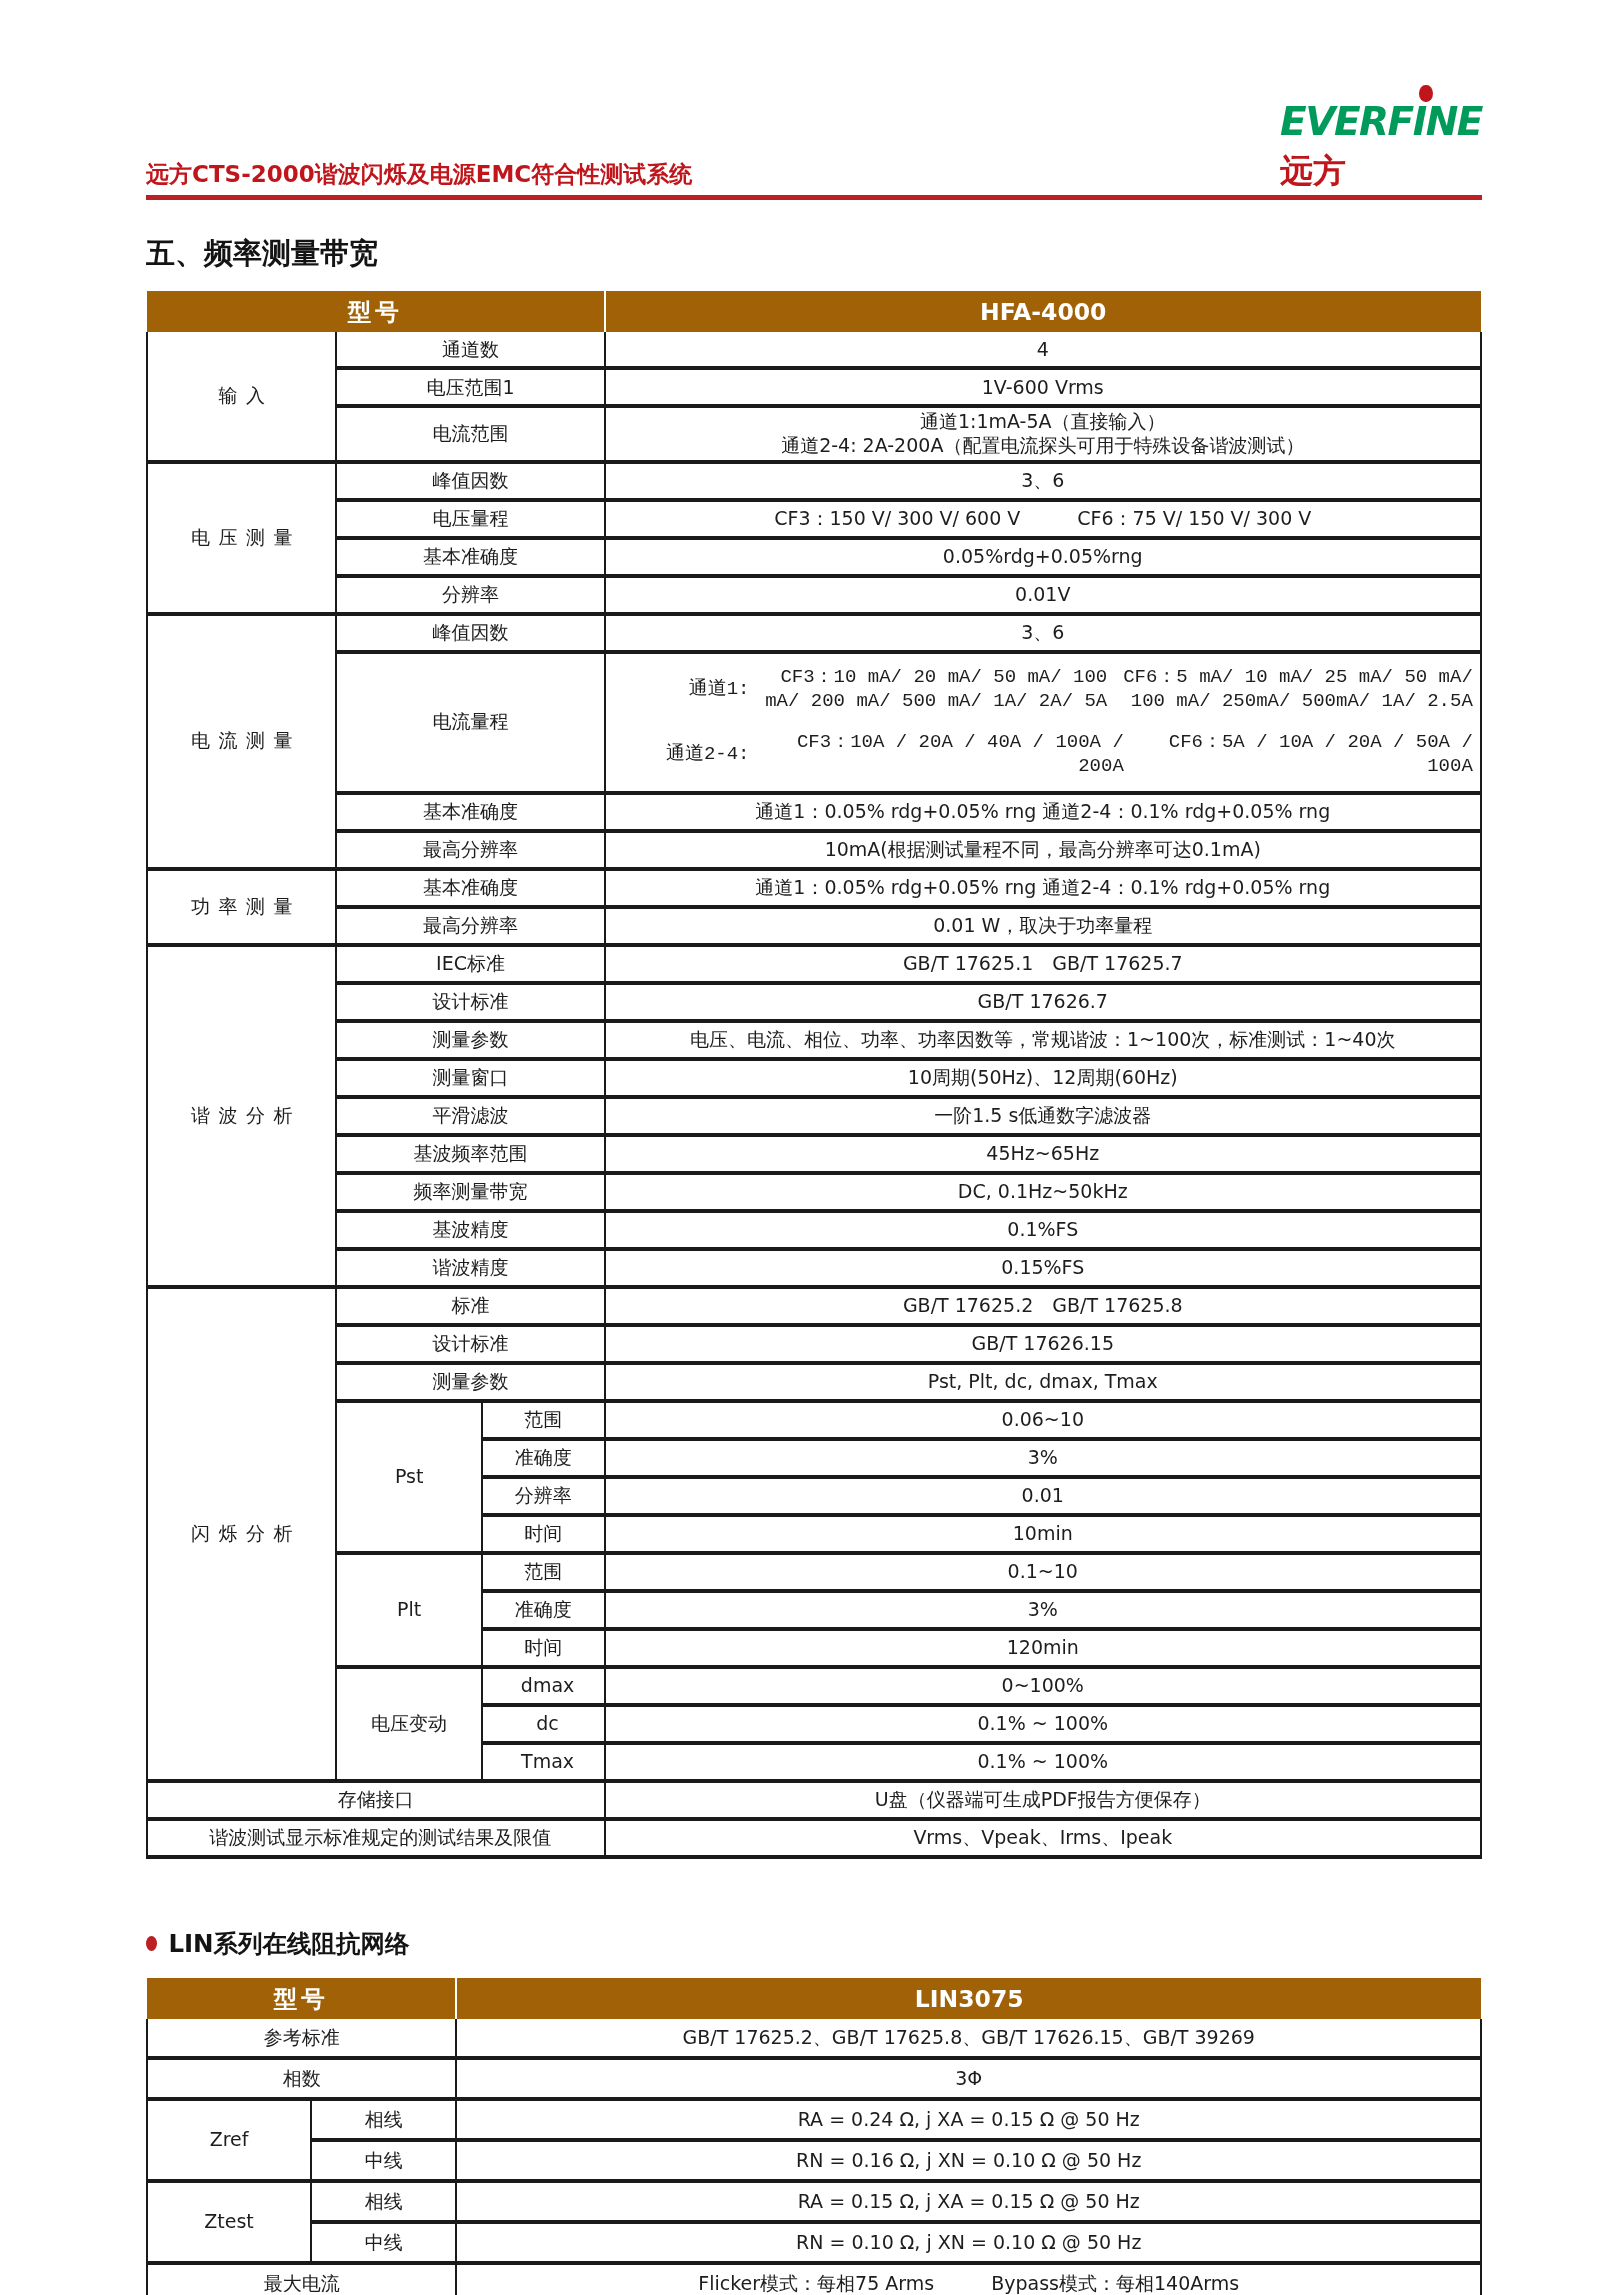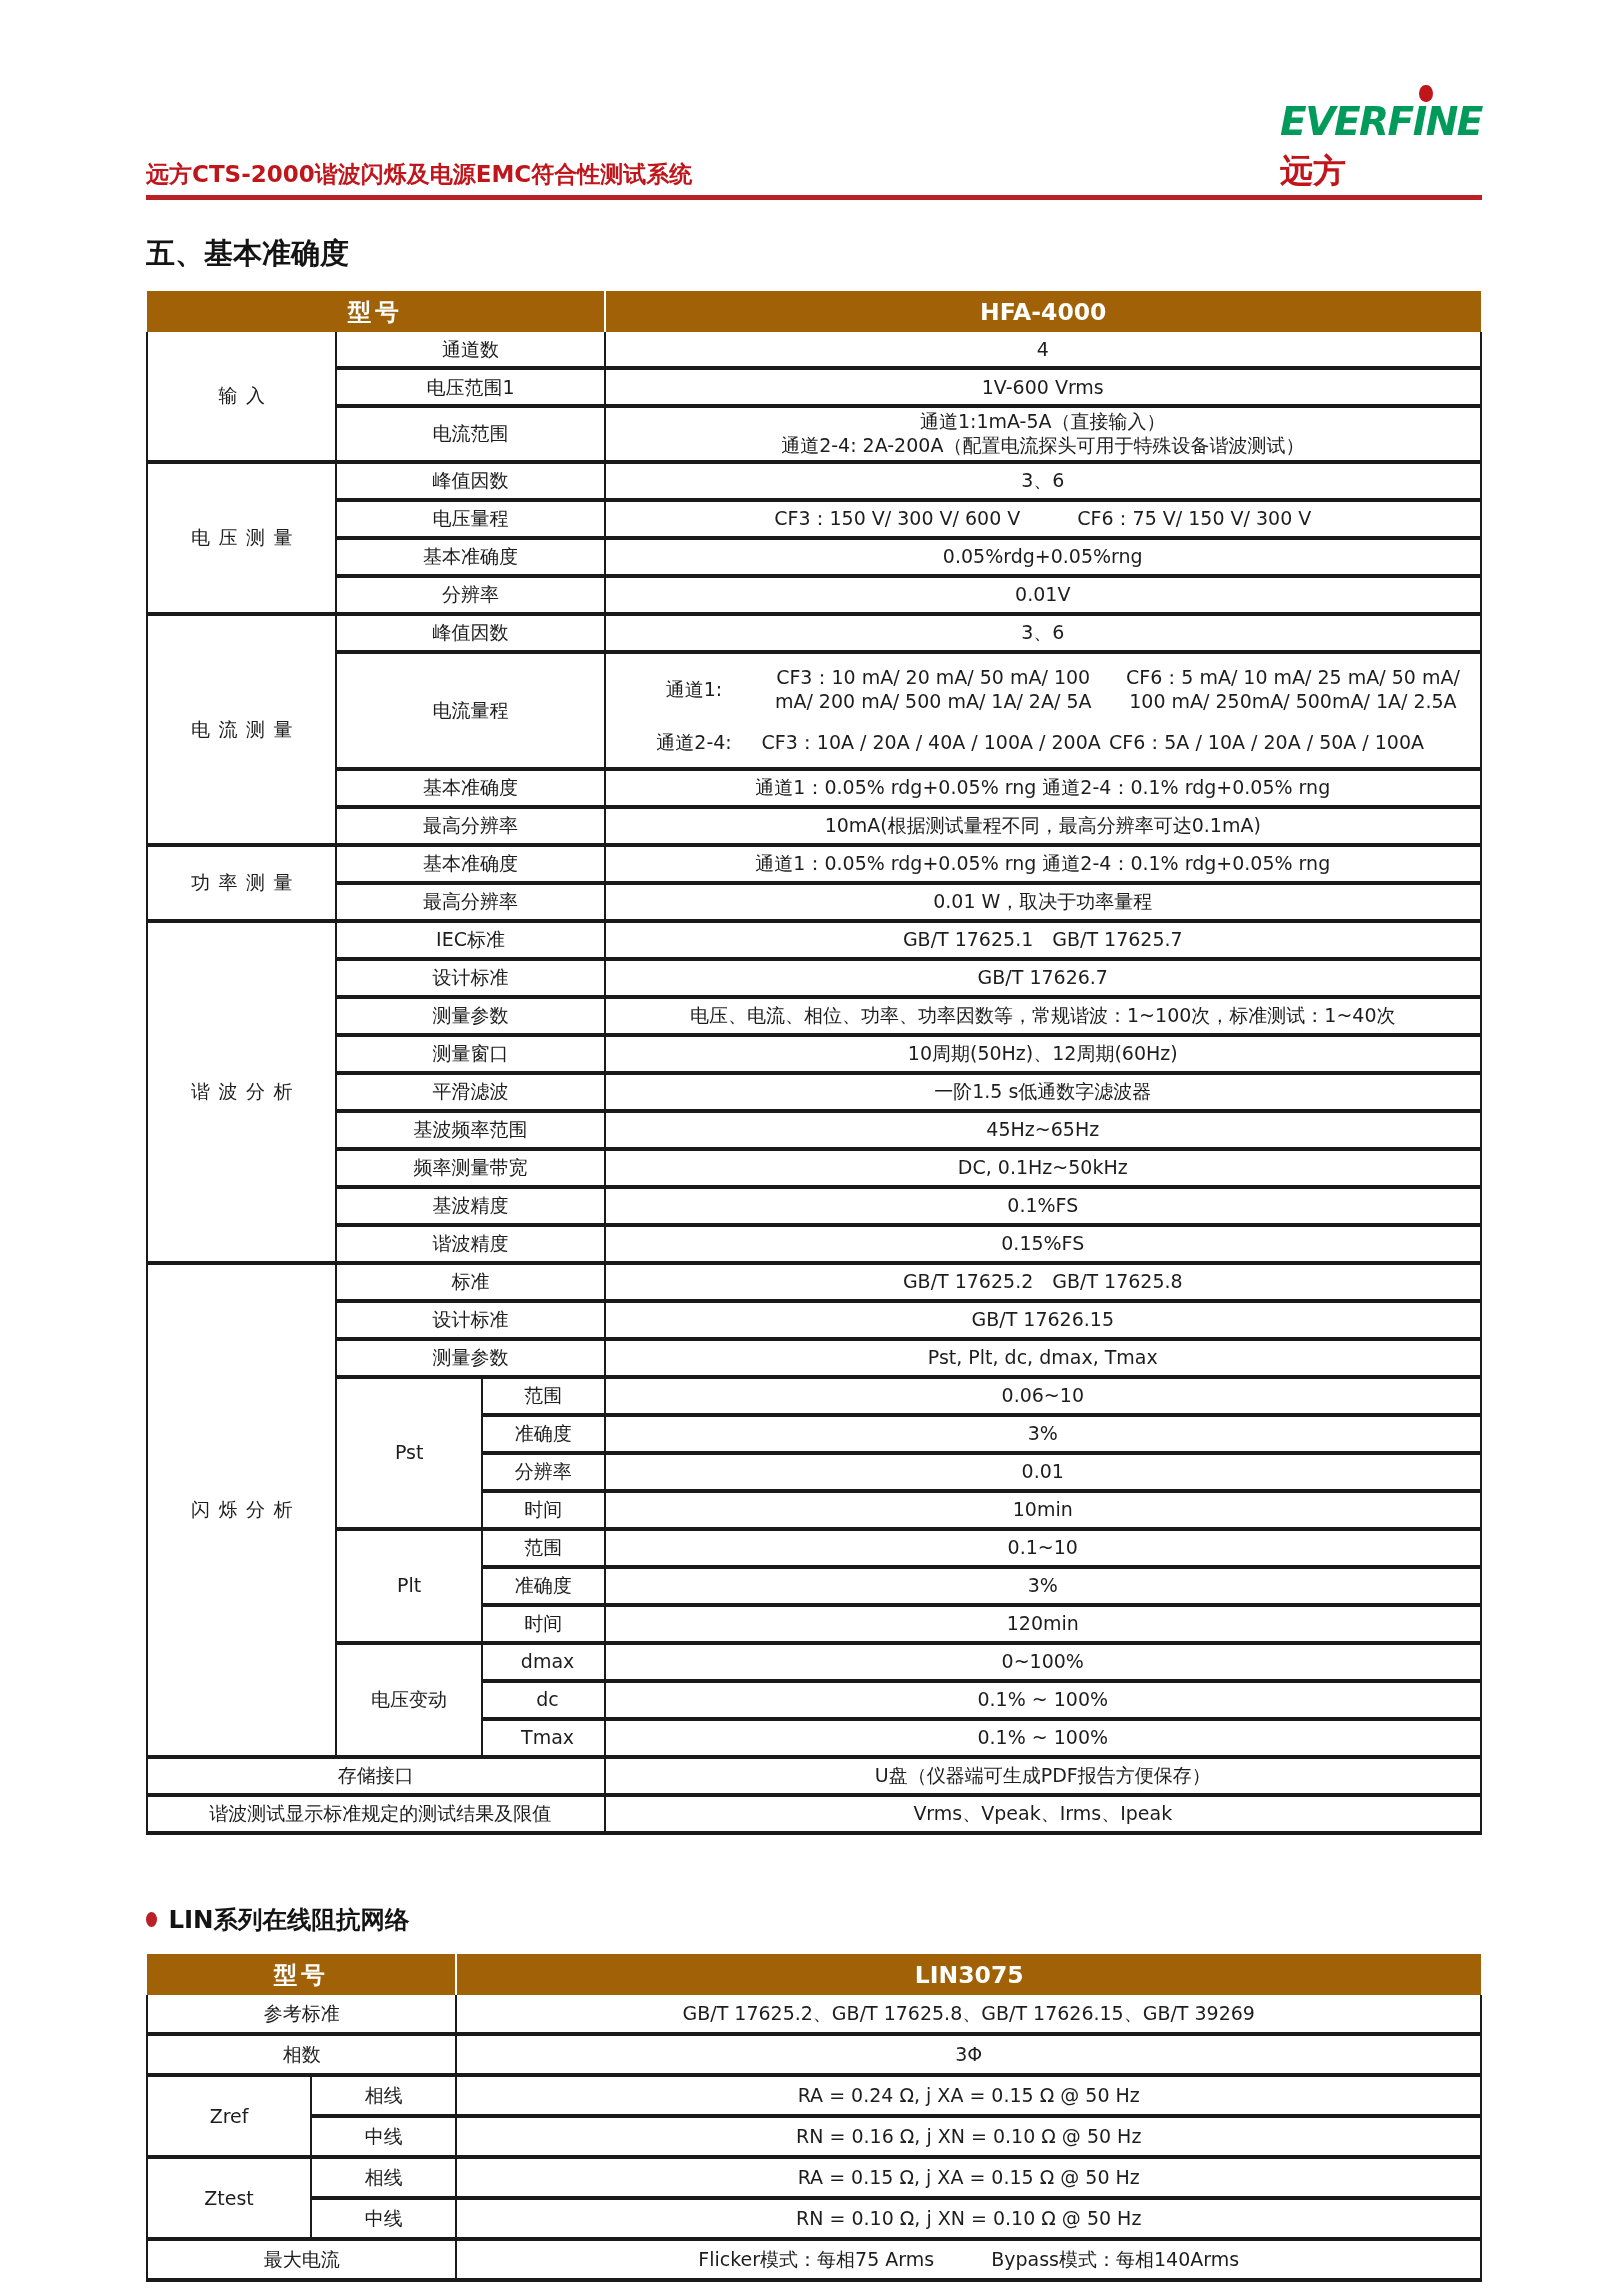--- a/index.html
+++ b/index.html
@@ -28,21 +28,21 @@
   .spec th:first-child{border-right:2.6px solid #ffffff;letter-spacing:4.1px;}
   .spec td{
     border:solid #1a1a1a;border-width:4.6px 2px;
     text-align:center;font-size:19px;height:30px;line-height:1.25;padding:2px 7.2px;
     word-break:break-word;
   }
   .spec tbody tr:first-child td{border-top:none;}
   .spec td.sp{letter-spacing:0.45em;text-indent:0.45em;}
   .spec td.left{text-align:center;padding-left:16px;}
   .chanwrap{display:flex;flex-direction:column;align-items:flex-start;gap:17.4px;margin-left:3%;padding:10.2px 0;}
-  .chanrow{display:flex;align-items:center;gap:12px;text-align:center;}
+  .chanrow{display:flex;align-items:center;gap:12px;text-align:right;font-family:Liberation Mono, monospace;}
   .chanlabel{min-width:111px;white-space:nowrap;}
   .chanlines{display:flex;gap:8.2px;}
   table.lin td{height:33px;}
 </style>
 </head>
 <body>
 
 <div class="content">
 
   <div class="doc-header">
@@ -51,21 +51,21 @@
       <span class="logo-en-wrap">
         <span class="logo-dot"></span>
         <span class="logo-en">EVERFINE</span>
       </span>
       <span class="logo-cn">远方</span>
     </div>
   </div>
 
   <div class="rule"></div>
 
-  <h1>五、基本准确度</h1>
+  <h1>五、频率测量带宽</h1>
 
 
   <div id="table-hfa">
       <table class="spec hfa">
         <colgroup>
           <col style="width: 14.2%;">
           <col style="width: 10.9%;">
           <col style="width: 9.2%;">
           <col style="width: 65.7%;">
         </colgroup>

